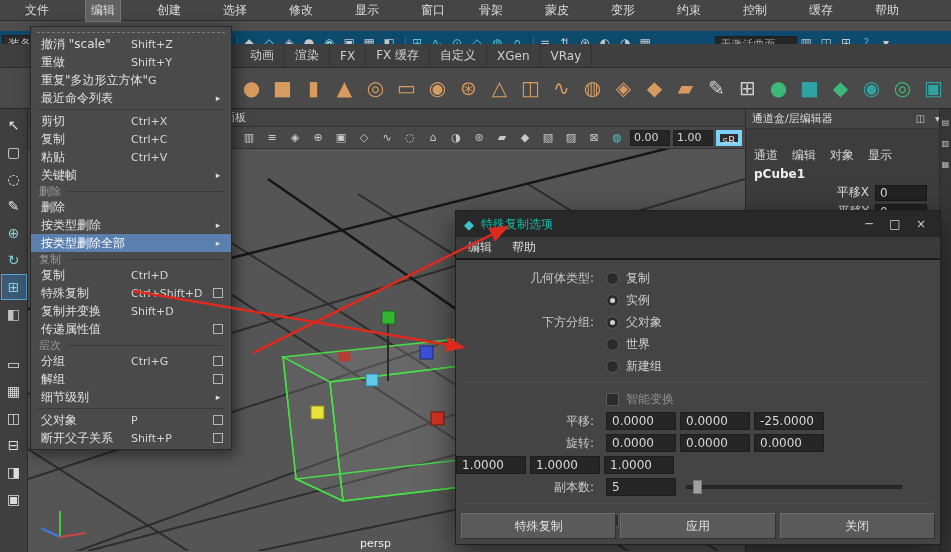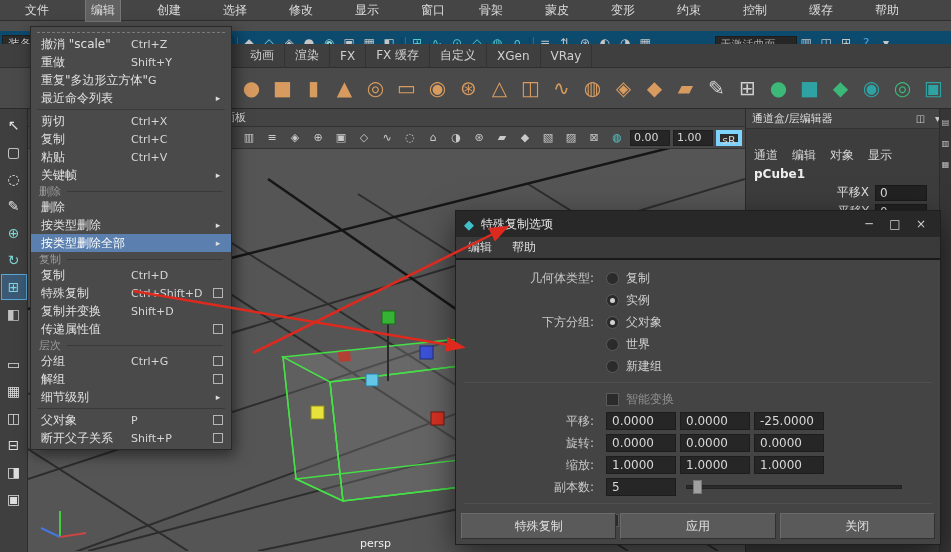--- a/index.html
+++ b/index.html
@@ -73,21 +73,21 @@
 .optbox{width:10px;height:10px;border:1px solid #b5b5b5;display:inline-block;}
 .msect{height:14px;display:flex;align-items:center;gap:6px;padding:0 8px;color:#9c9c9c;font-size:11px;}
 .msect i{flex:1;height:1px;background:#3a3a3a;}
 .msep{height:5px;position:relative;}
 .msep::after{content:"";position:absolute;left:6px;right:6px;top:2px;height:1px;background:#3a3a3a;}
 
 
 .dialog{position:absolute;left:455px;top:210px;width:486px;height:335px;background:#444;border:1px solid #1f1f1f;box-shadow:0 10px 30px rgba(0,0,0,.55);z-index:60;}
 .dlg-title{height:26px;background:#282828;display:flex;align-items:center;padding:0 8px;gap:7px;}
 .ticon{color:#3fc1c9;font-size:13px;}
-.ttext{color:#e5e5e5;font-size:12px;}
+.ttext{color:#14b8a6;font-size:12px;}
 .wbtns{margin-left:auto;display:flex;gap:4px;}
 .wbtn{width:22px;height:18px;line-height:18px;text-align:center;color:#cfcfcf;font-size:12px;cursor:default;}
 .dlg-menu{height:23px;background:#3a3a3a;border-bottom:2px solid #191919;display:flex;gap:20px;align-items:center;padding:0 12px;color:#ddd;}
 .dlg-body{position:relative;height:284px;padding-top:8px;}
 .drow{height:20px;margin-bottom:2px;display:flex;align-items:center;}
 .dlabel{width:150px;text-align:right;padding-right:12px;color:#c8c8c8;white-space:nowrap;}
 .ropt{display:flex;align-items:center;margin-right:18px;}
 .radio{width:13px;height:13px;border-radius:50%;background:#2b2b2b;border:1px solid #5a5a5a;margin-right:7px;position:relative;flex:none;}
 .radio.sel::after{content:"";position:absolute;inset:3px;border-radius:50%;background:#d2d2d2;}
 .check{width:13px;height:13px;background:#2b2b2b;border:1px solid #5a5a5a;margin-right:7px;flex:none;}
@@ -361,21 +361,21 @@
         <span class="icon16">▤</span>
         <span class="icon16">▥</span>
         <span class="icon16">▦</span>
       </div>
   </div>
 
   <div class="editmenu">
       <div class="mtear"></div>
       <div class="mrow">
         <span class="mlabel">撤消 "scale"</span>
-        <span class="mshort">Ctrl+Z</span>
+        <span class="mshort">Shift+Z</span>
         <span class="mslot"></span>
       </div>
       <div class="mrow">
         <span class="mlabel">重做</span>
         <span class="mshort">Shift+Y</span>
         <span class="mslot"></span>
       </div>
       <div class="mrow">
         <span class="mlabel">重复"多边形立方体"</span>
         <span class="mshort">G</span>
@@ -563,21 +563,20 @@
         <span class="dfield">0.0000</span>
         <span class="dfield">-25.0000</span>
       </div>
       <div class="drow">
         <span class="dlabel">旋转:</span>
         <span class="dfield">0.0000</span>
         <span class="dfield">0.0000</span>
         <span class="dfield">0.0000</span>
       </div>
       <div class="drow">
-        <span class="dlabel">缩放:</span>
         <span class="dfield">1.0000</span>
         <span class="dfield">1.0000</span>
         <span class="dfield">1.0000</span>
       </div>
 
       <div class="drow">
         <span class="dlabel">副本数:</span>
         <span class="dfield">5</span>
         <span class="track">
           <span class="handle"></span>

